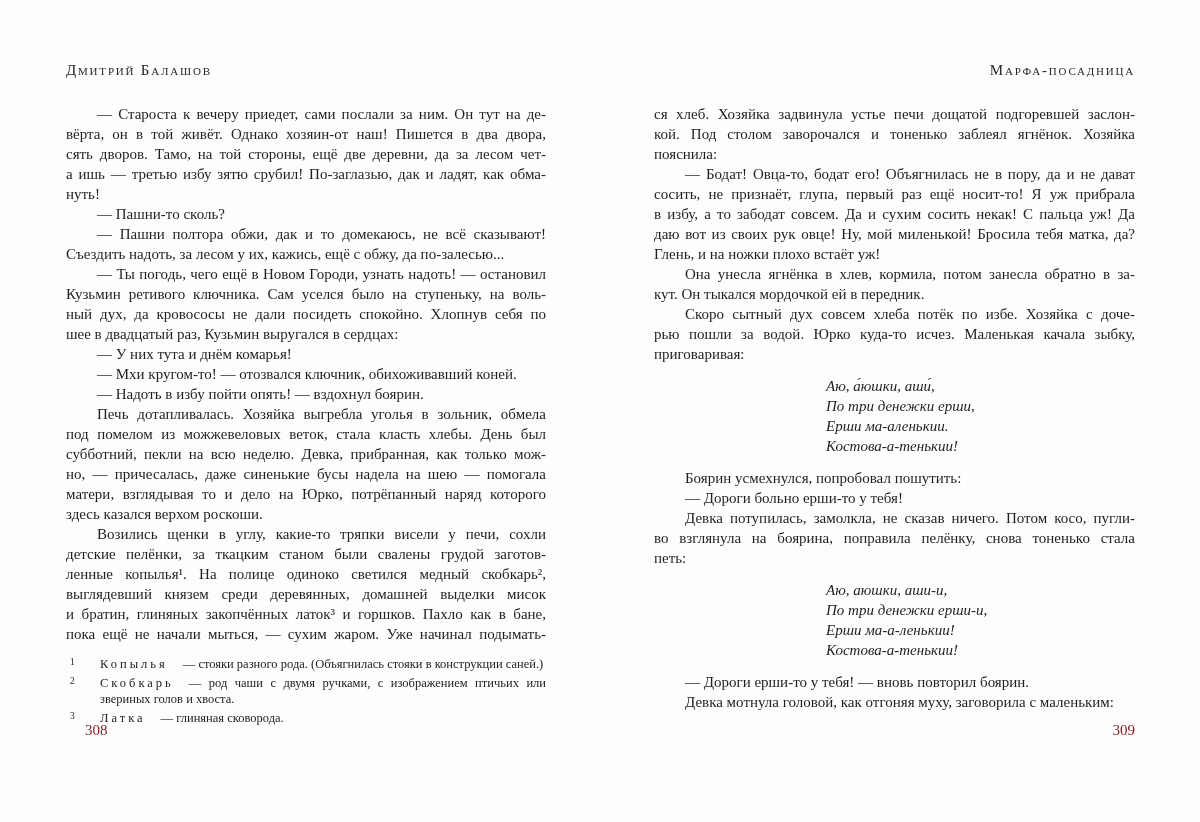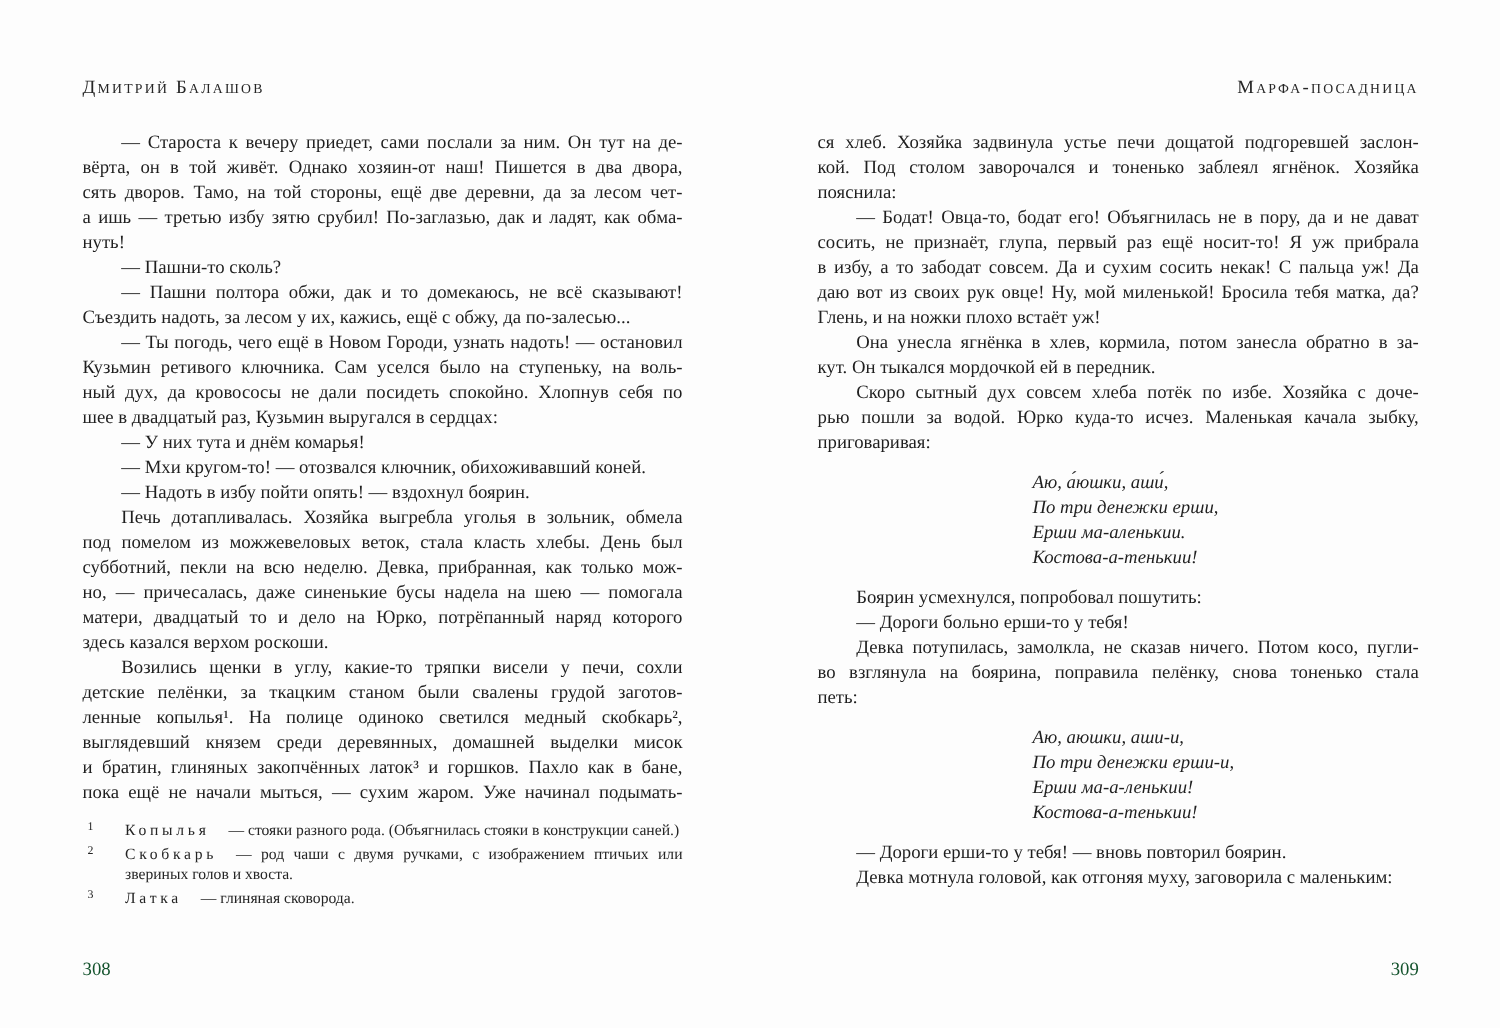--- a/index.html
+++ b/index.html
@@ -60,23 +60,24 @@
     color:#242424;
   }
   .fn-num {
     position:absolute; left:4px; top:-2px;
     font-size:9.5px;
   }
   .fn-term { letter-spacing:3px; margin-right:15px; }
 
   .folio {
     position:absolute;
-    top:706px;
+    top:660px;
     font-size:15px;
-    color:#14532d;
+    color:#7f1d1d;
+    margin-left:19px;
   }
   .page.left  .folio { left:0; }
   .page.right .folio { right:0; }
 </style>
 </head>
 <body>
 
 <div class="spread">
 
   <section class="page left">
@@ -96,21 +97,21 @@
           <div class="bl">Кузьмин ретивого ключника. Сам уселся было на ступеньку, на воль-</div>
           <div class="bl">ный дух, да кровососы не дали посидеть спокойно. Хлопнув себя по</div>
           <div class="bl last">шее в двадцатый раз, Кузьмин выругался в сердцах:</div>
           <div class="bl ind last">— У них тута и днём комарья!</div>
           <div class="bl ind last">— Мхи кругом-то! — отозвался ключник, обихоживавший коней.</div>
           <div class="bl ind last">— Надоть в избу пойти опять! — вздохнул боярин.</div>
           <div class="bl ind">Печь дотапливалась. Хозяйка выгребла уголья в зольник, обмела</div>
           <div class="bl">под помелом из можжевеловых веток, стала класть хлебы. День был</div>
           <div class="bl">субботний, пекли на всю неделю. Девка, прибранная, как только мож-</div>
           <div class="bl">но, — причесалась, даже синенькие бусы надела на шею — помогала</div>
-          <div class="bl">матери, двадцатый то и дело на Юрко, потрёпанный наряд которого</div>
+          <div class="bl">матери, взглядывая то и дело на Юрко, потрёпанный наряд которого</div>
           <div class="bl last">здесь казался верхом роскоши.</div>
           <div class="bl ind">Возились щенки в углу, какие-то тряпки висели у печи, сохли</div>
           <div class="bl">детские пелёнки, за ткацким станом были свалены грудой заготов-</div>
           <div class="bl">ленные копылья¹. На полице одиноко светился медный скобкарь²,</div>
           <div class="bl">выглядевший князем среди деревянных, домашней выделки мисок</div>
           <div class="bl">и братин, глиняных закопчённых латок³ и горшков. Пахло как в бане,</div>
           <div class="bl">пока ещё не начали мыться, — сухим жаром. Уже начинал подымать-</div>
         </div>
 
       <div class="footnotes">

